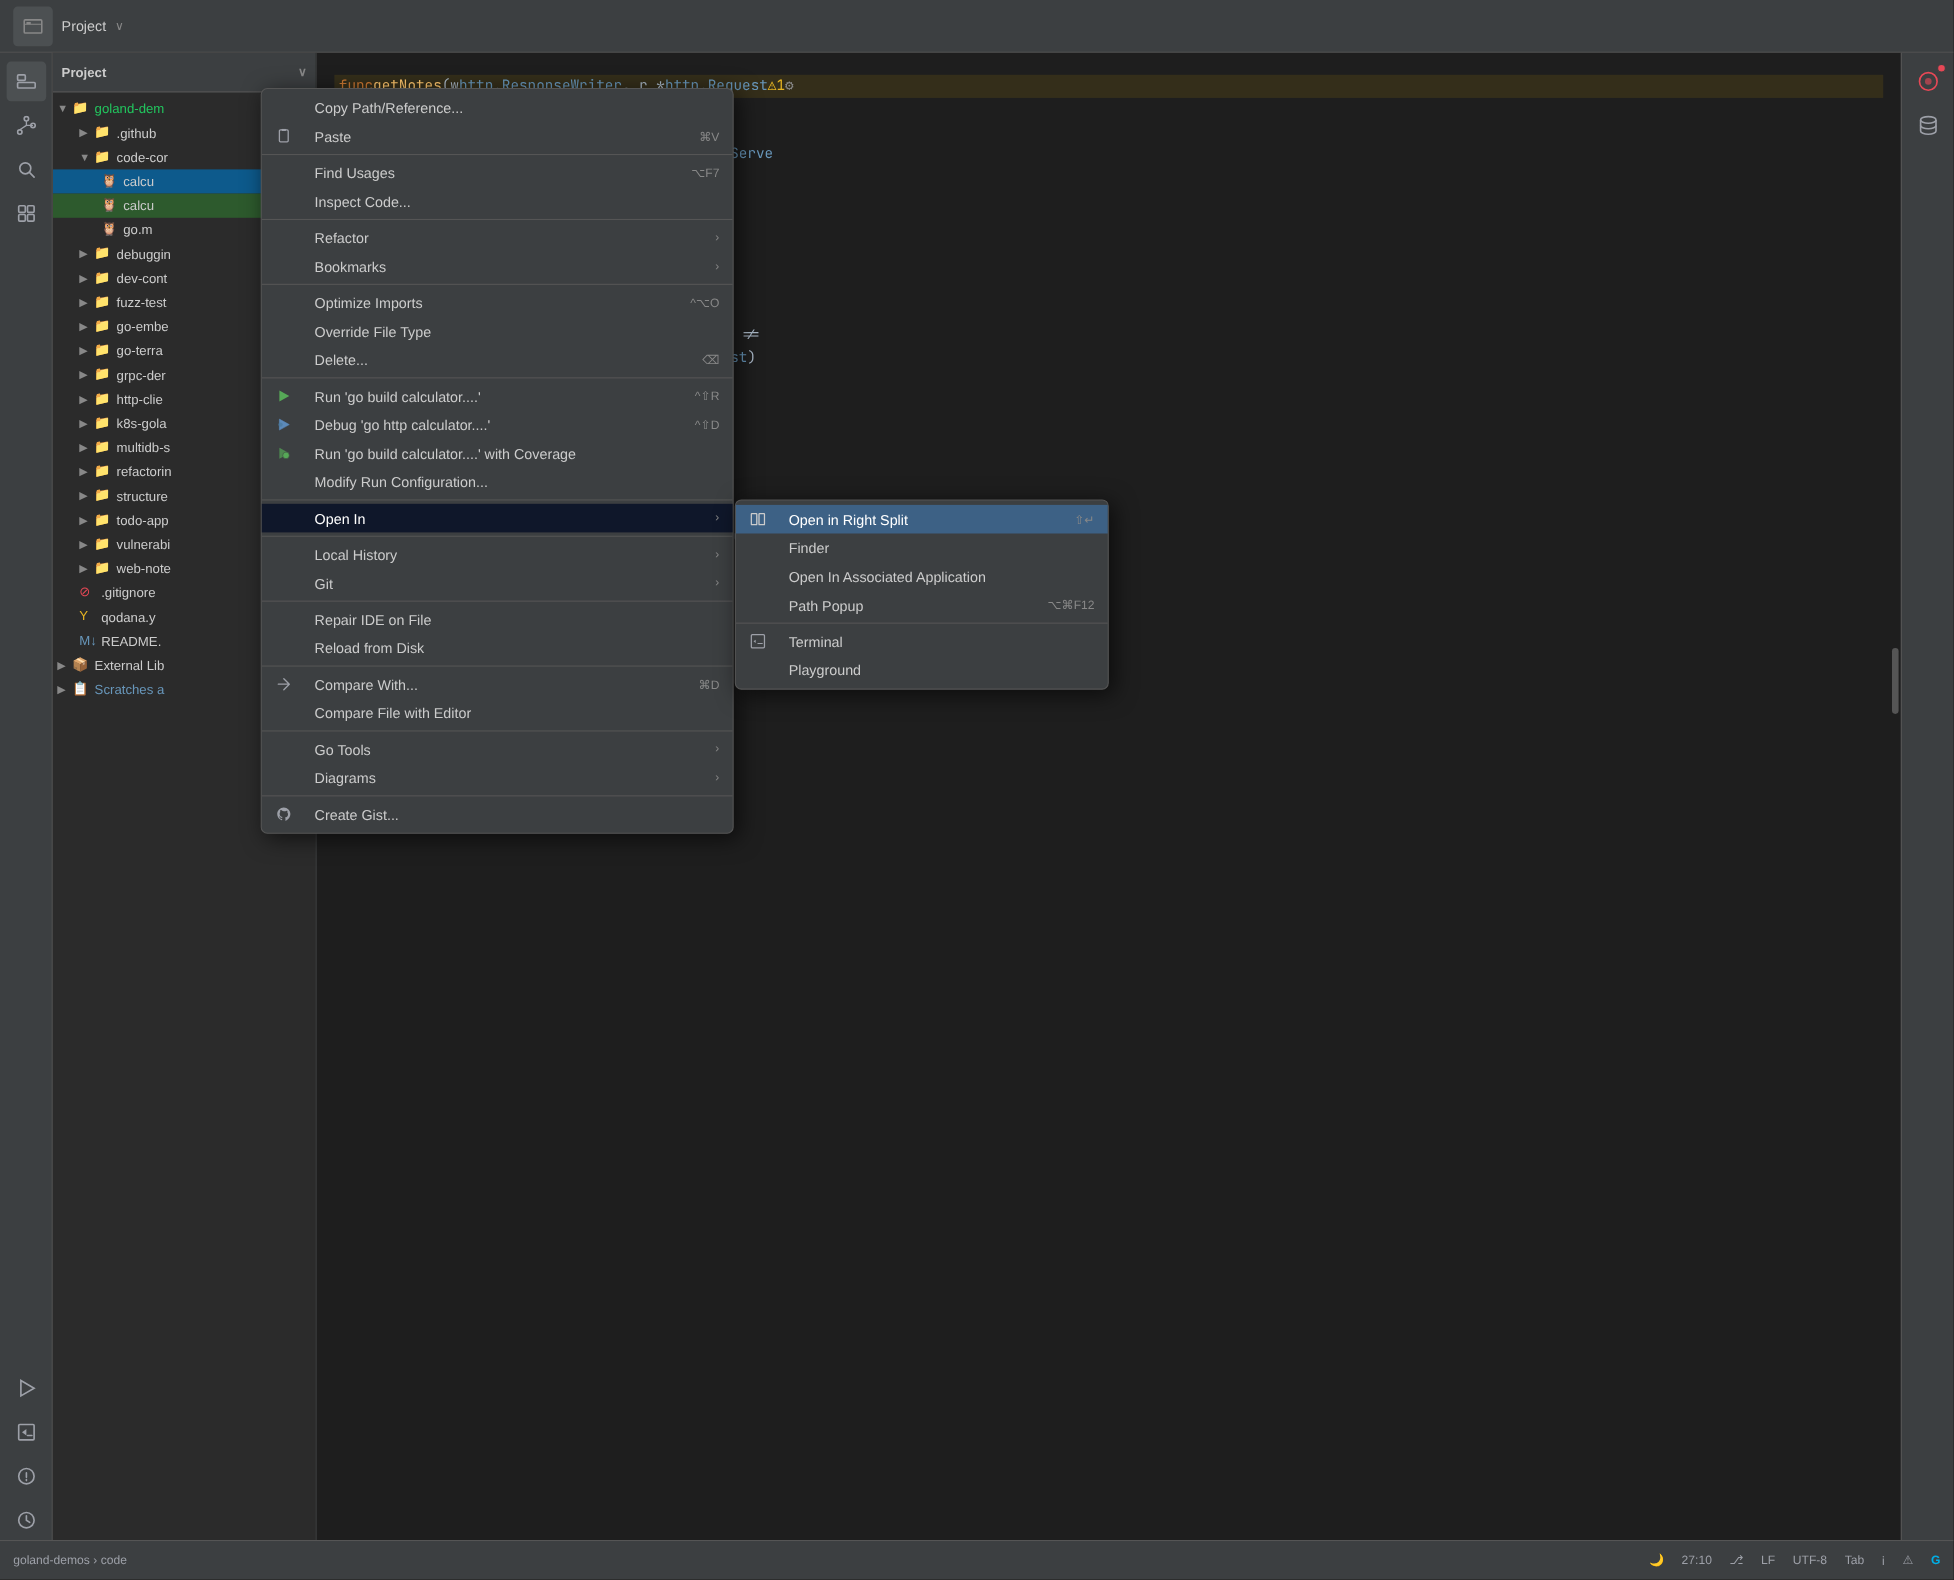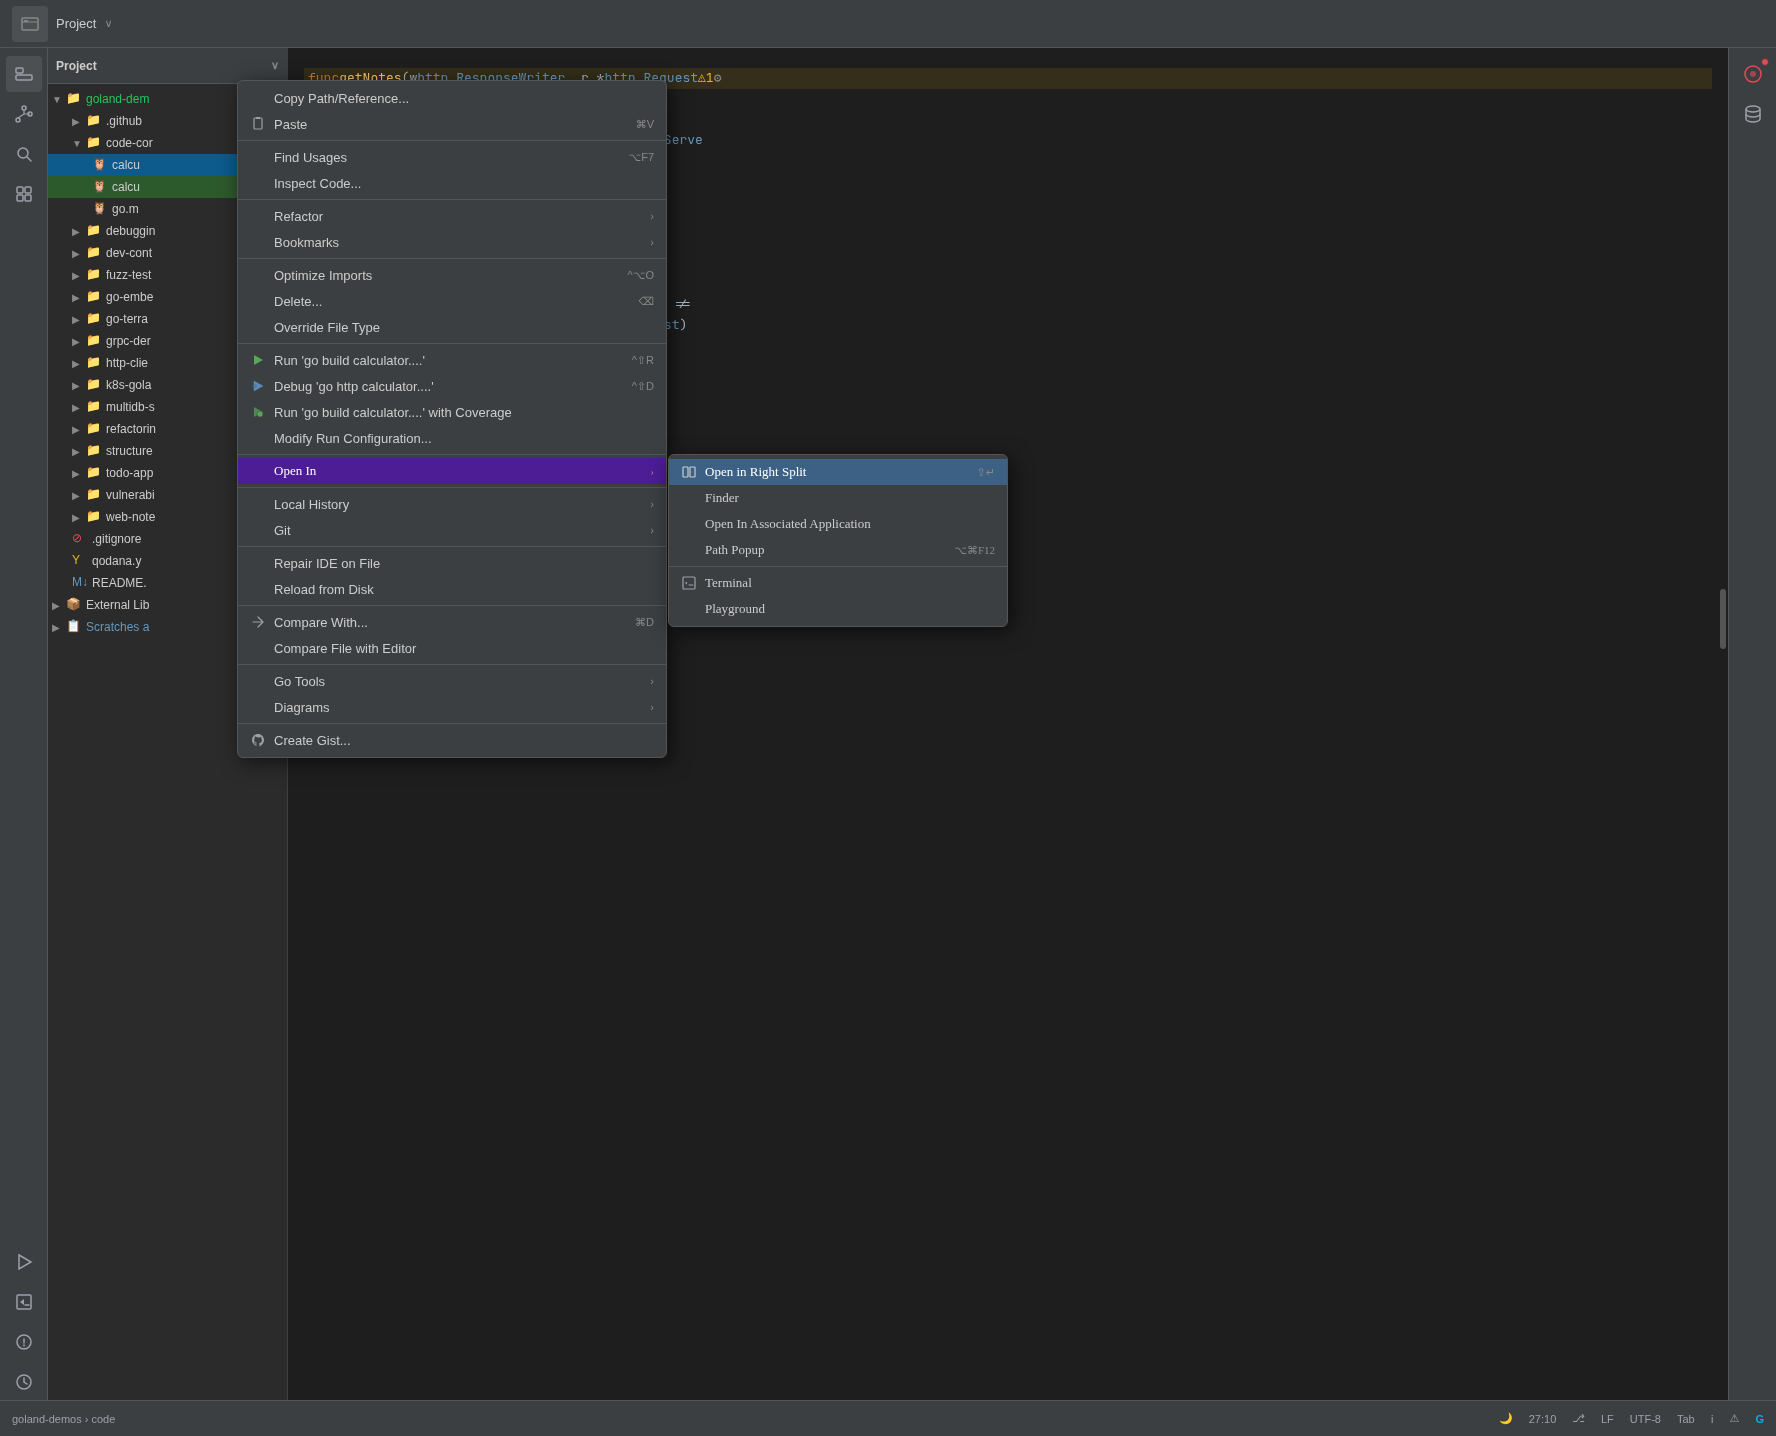--- a/index.html
+++ b/index.html
@@ -193,37 +193,37 @@
       align-items: center;
       padding: 4px 12px;
       color: #ccc;
       cursor: pointer;
       min-height: 26px;
       gap: 8px;
       position: relative;
     }
 
     .menu-item.highlighted {
-      background: #4c1d95;
+      background: #0f172a;
       color: #fff;
-      font-family: Liberation Serif, serif;
     }
 
     .menu-item .item-icon {
       width: 16px;
       height: 16px;
       display: flex;
       align-items: center;
       justify-content: center;
       font-size: 12px;
       flex-shrink: 0;
     }
 
     .menu-item .item-label {
       flex: 1;
+      margin-left: 12px;
     }
 
     .menu-item .shortcut {
       color: #888;
       font-size: 11px;
       margin-left: auto;
     }
 
     .menu-item .arrow-right {
       color: #888;
@@ -651,26 +651,26 @@
     <span class="arrow-right">›</span>
   </div>
   <div class="menu-separator"></div>
   <div class="menu-item">
     <span class="item-icon"></span>
     <span class="item-label">Optimize Imports</span>
     <span class="shortcut">^⌥O</span>
   </div>
   <div class="menu-item">
     <span class="item-icon"></span>
+    <span class="item-label">Override File Type</span>
+  </div>
+  <div class="menu-item">
+    <span class="item-icon"></span>
     <span class="item-label">Delete...</span>
     <span class="shortcut">⌫</span>
-  </div>
-  <div class="menu-item">
-    <span class="item-icon"></span>
-    <span class="item-label">Override File Type</span>
   </div>
   <div class="menu-separator"></div>
   <div class="menu-item">
     <span class="item-icon">
       <svg width="14" height="14" viewBox="0 0 14 14" fill="none">
         <polygon points="3,2 12,7 3,12" fill="#56a857"></polygon>
       </svg>
     </span>
     <span class="item-label">Run 'go build calculator....'</span>
     <span class="shortcut">^⇧R</span>

